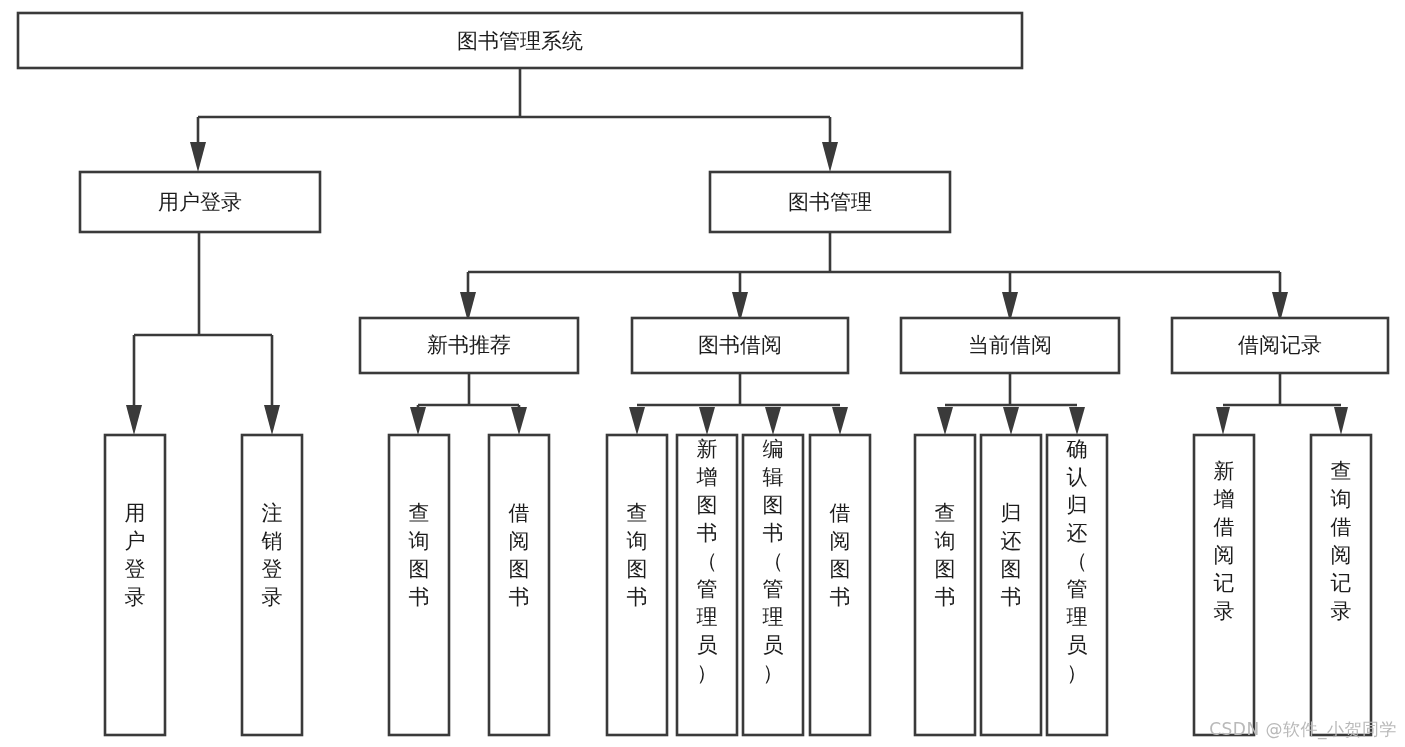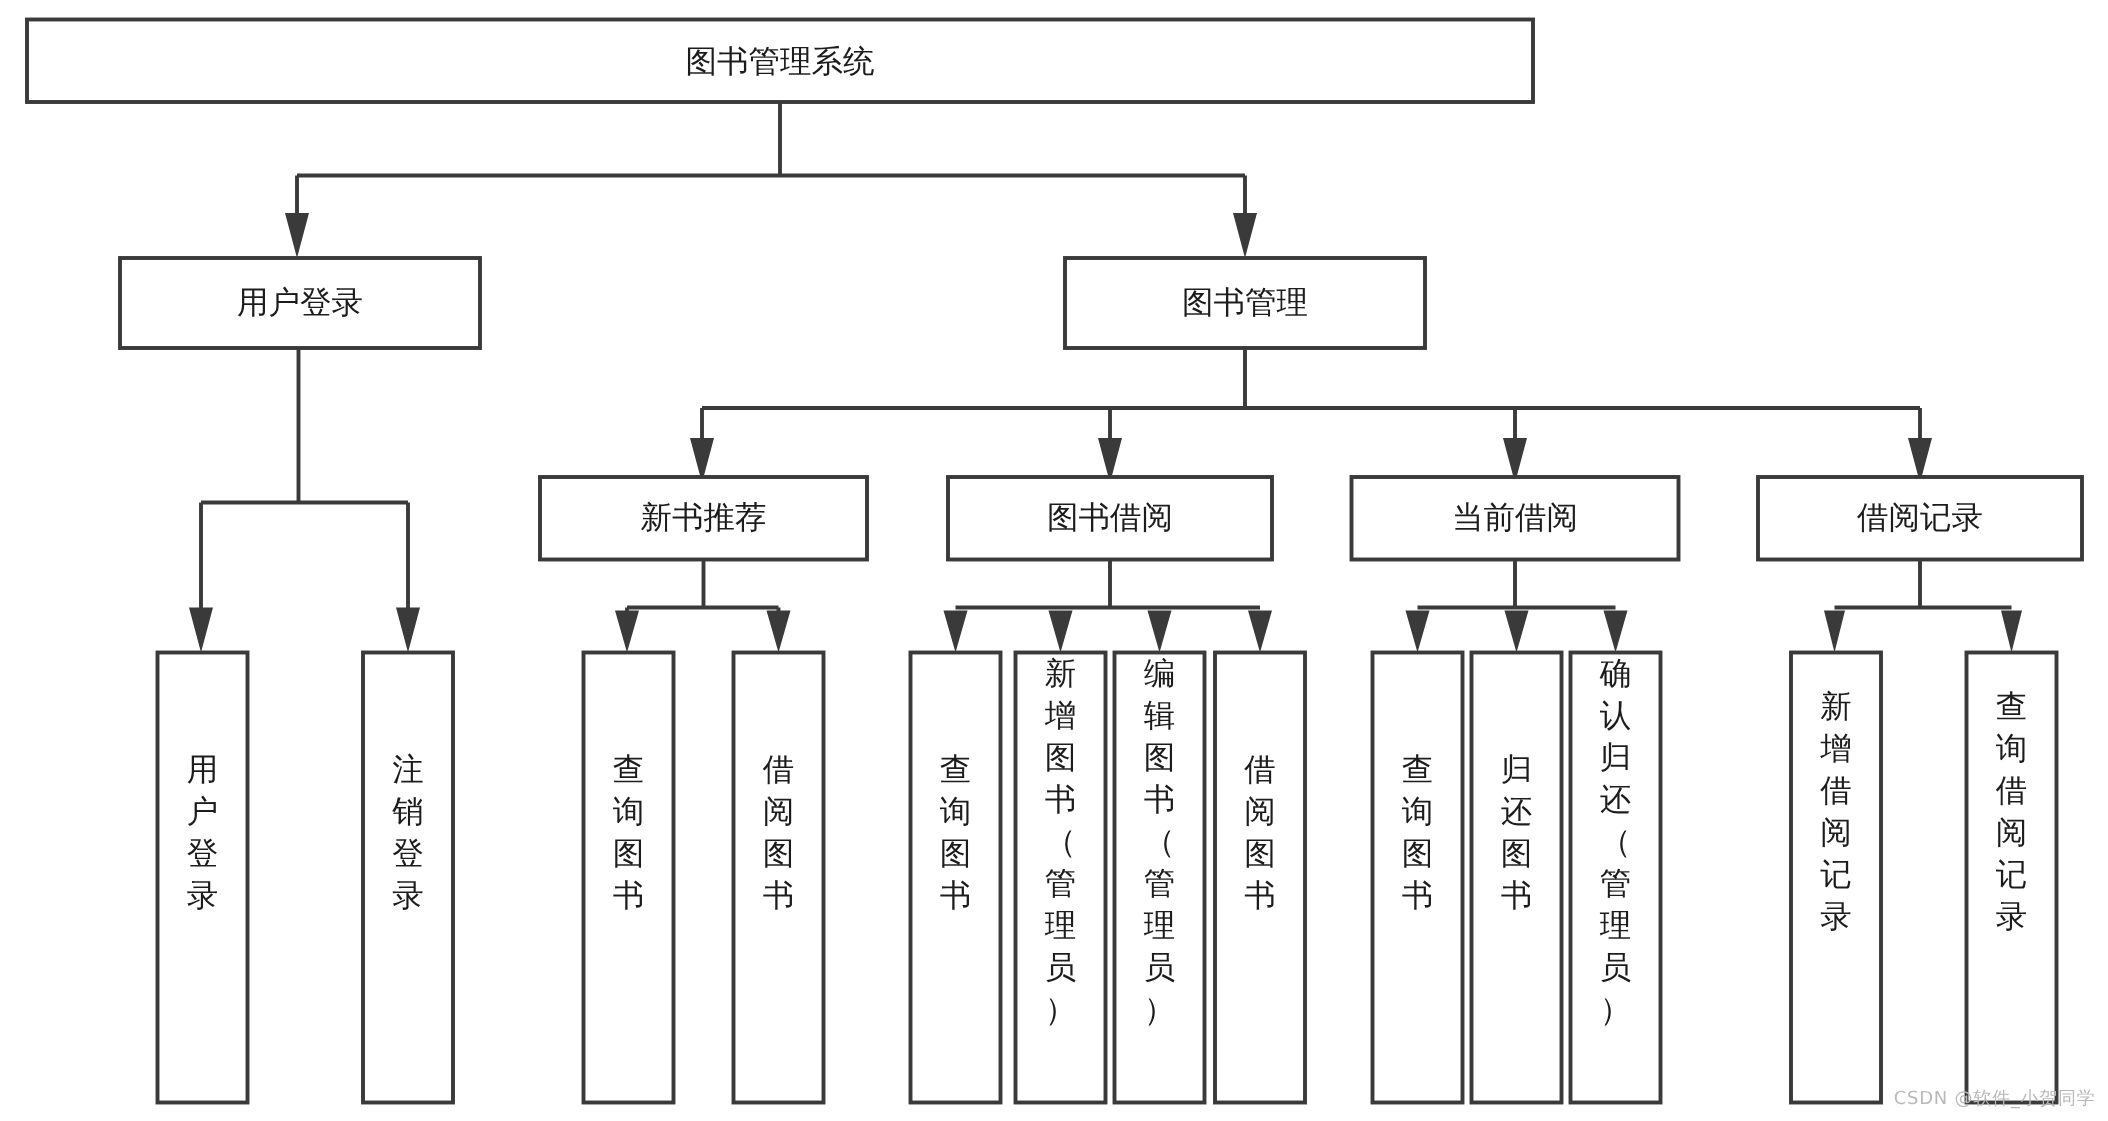--- a/index.html
+++ b/index.html
@@ -47,21 +47,21 @@
     fill: #1c1c1c;
     font-family: "DejaVu Sans", "Liberation Sans", sans-serif;
     font-size: 21px;
     text-anchor: middle;
   }
   .watermark {
     position: absolute;
     right: 8px;
     bottom: 6px;
     color: #b9b9b9;
-    font-size: 12px;
+    font-size: 17px;
     font-family: "DejaVu Sans", "Liberation Sans", sans-serif;
     white-space: nowrap;
     letter-spacing: 0.5px;
     pointer-events: none;
   }
 </style>
 </head>
 <body>
 
 <div id="diagram-root">

